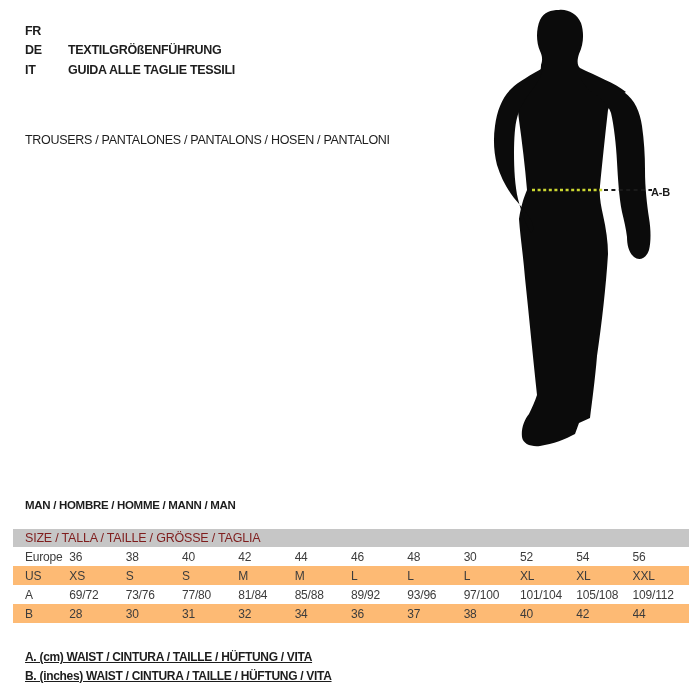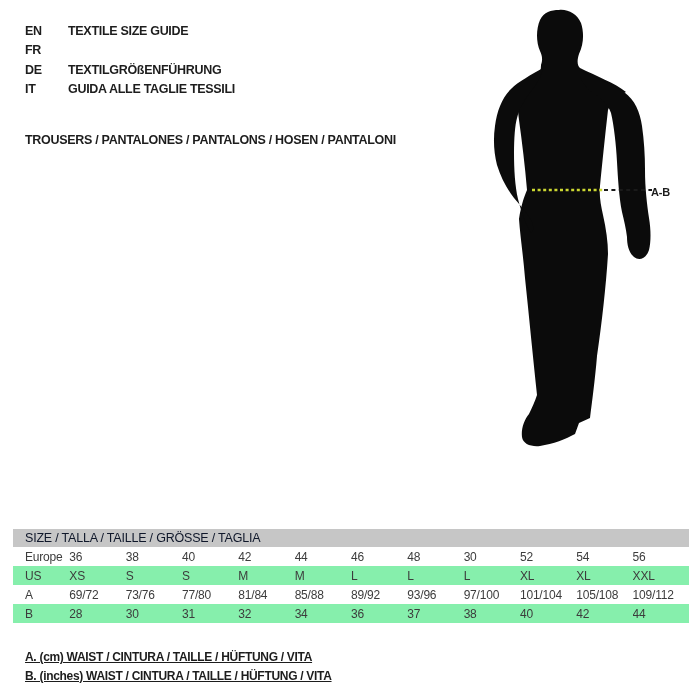--- a/index.html
+++ b/index.html
@@ -6,52 +6,48 @@
   #canvas {
     position:relative; width:700px; height:700px; background:#ffffff;
     font-family:"Liberation Sans", sans-serif; color:#1d1d1d; overflow:hidden;
   }
   
   .lang-block { position:absolute; left:25px; top:21px; }
   .lang-row { display:flex; height:19.5px; align-items:center; }
   .lang-code { width:43px; font-weight:bold; font-size:12.5px; letter-spacing:-0.3px; }
   .lang-label { font-weight:bold; font-size:12.5px; letter-spacing:-0.3px; white-space:nowrap; }
   
-  .category { position:absolute; left:25px; top:133px; font-weight:bold; font-size:12.5px; letter-spacing:-0.3px; white-space:nowrap; }
+  .category { position:absolute; left:25px; top:133px; font-weight:normal; font-size:12.5px; letter-spacing:-0.3px; white-space:nowrap; }
   
   .figure-wrap { position:absolute; left:493px; top:8px; width:170px; height:445px; }
   .measure-label { position:absolute; left:651px; top:186px; font-weight:bold; font-size:11px; letter-spacing:-0.2px; }
   
   .section-man { position:absolute; left:25px; top:499px; font-weight:bold; font-size:11.5px; letter-spacing:-0.3px; white-space:nowrap; }
   
   .size-table { position:absolute; left:13px; top:529px; width:676px; border-collapse:collapse; table-layout:fixed; }
   .size-table th {
     background:#c6c6c6; height:18px; text-align:left; padding:0 0 0 12px;
-    font-weight:normal; font-size:12.5px; letter-spacing:-0.2px; color:#0f172a; white-space:nowrap;
+    font-weight:normal; font-size:12.5px; letter-spacing:-0.2px; color:#7f1d1d; white-space:nowrap;
   }
   .size-table td {
     height:19px; padding:0; font-size:12px; letter-spacing:-0.2px;
     color:#3c3c3c; white-space:nowrap; overflow:hidden;
   }
   .size-table td.row-label { text-align:left; padding-left:12px; width:95px; }
-  .size-table tr.alt td { background:#86efac; }
+  .size-table tr.alt td { background:#fdba74; }
   
   .footnotes { position:absolute; left:25px; top:648px; }
   .footnote { font-weight:bold; font-size:12px; letter-spacing:-0.3px; line-height:19px; white-space:nowrap;text-decoration:underline; }
 </style>
 </head>
 <body>
 
 <div id="canvas">
 
   <div class="lang-block">
-    <div class="lang-row">
-      <span class="lang-code">EN</span>
-      <span class="lang-label">TEXTILE SIZE GUIDE</span>
-    </div>
     <div class="lang-row">
       <span class="lang-code">FR</span>
     </div>
     <div class="lang-row">
       <span class="lang-code">DE</span>
       <span class="lang-label">TEXTILGRÖßENFÜHRUNG</span>
     </div>
     <div class="lang-row">
       <span class="lang-code">IT</span>
       <span class="lang-label">GUIDA ALLE TAGLIE TESSILI</span>
@@ -83,20 +79,21 @@
         C 126,189 125,171 124,154 C 123,136 121,118 118,105 C 115,96 108,90 100,85
         C 94,81 89,74 87,68 Z"></path>
 
       <line x1="39" y1="182" x2="110" y2="182" stroke="#ccd832" stroke-width="2.6" stroke-dasharray="3 2.6"></line>
       <line x1="111" y1="182" x2="159" y2="182" stroke="#1a1a1a" stroke-width="1.8" stroke-dasharray="4 3.4"></line>
     </svg>
   </div>
 
   <div class="measure-label">A-B</div>
 
+  <div class="section-man">MAN / HOMBRE / HOMME / MANN / MAN</div>
 
   <table class="size-table">
     <thead>
       <tr>
         <th colspan="12">SIZE / TALLA / TAILLE / GRÖSSE / TAGLIA</th>
       </tr>
     </thead>
     <tbody>
         <tr>
           <td class="row-label">Europe</td>

